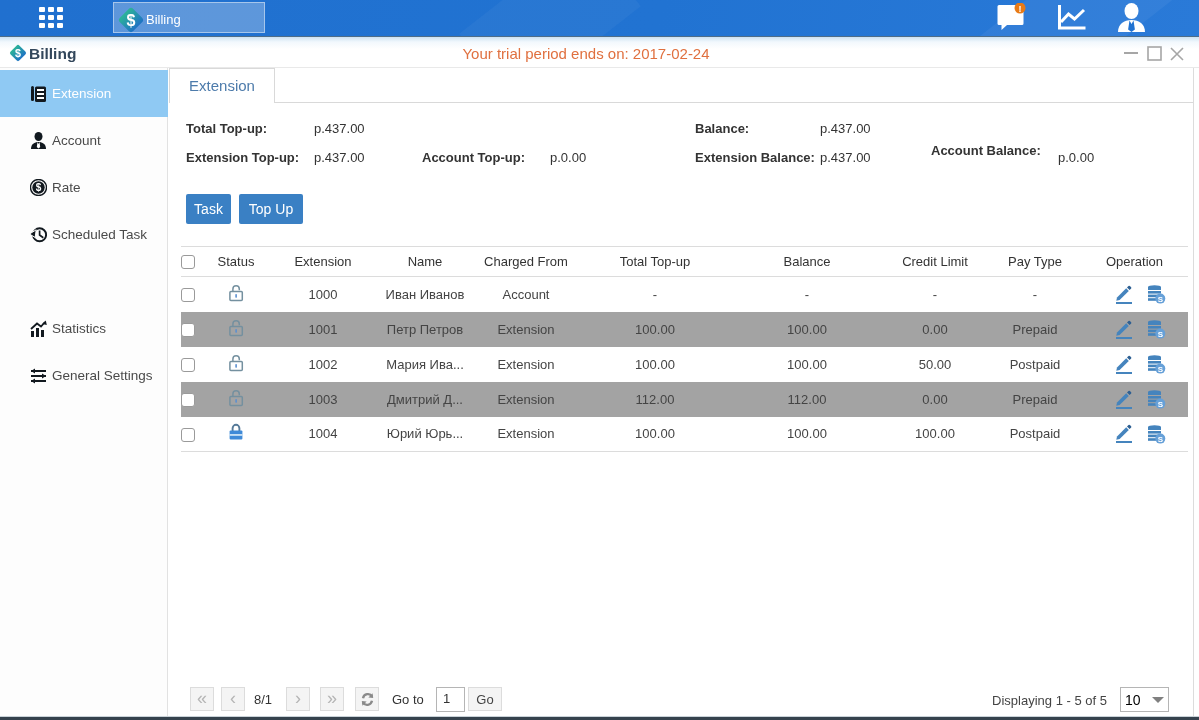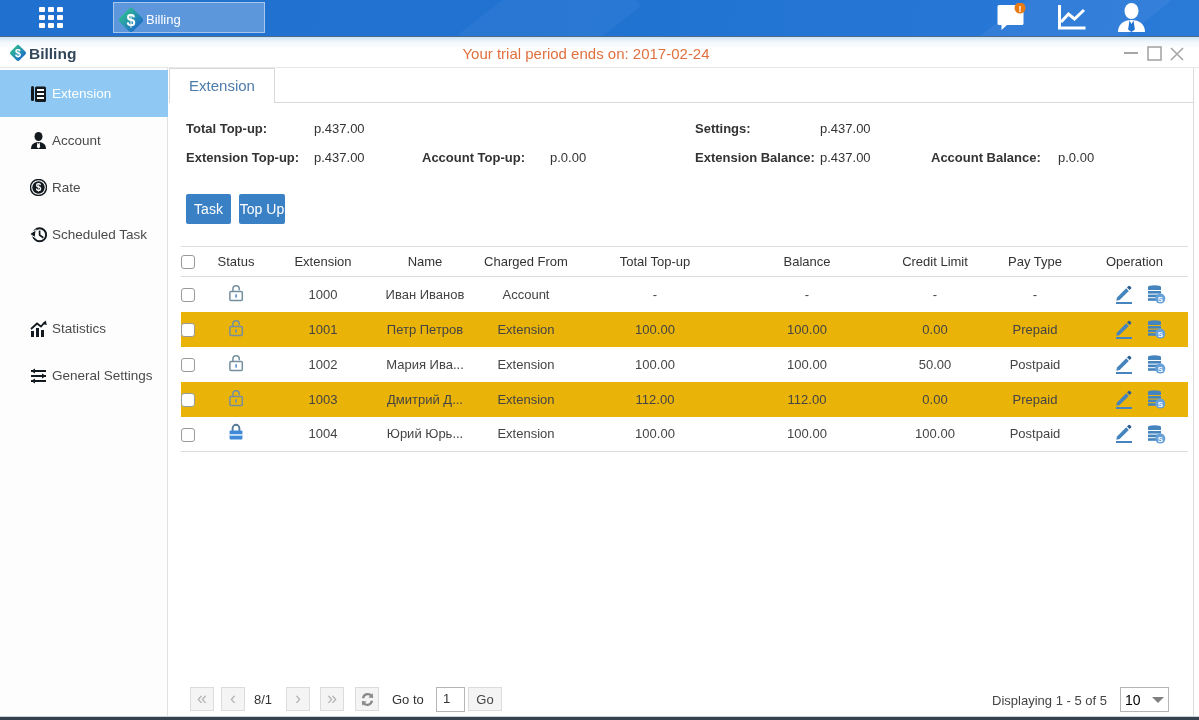--- a/index.html
+++ b/index.html
@@ -51,21 +51,21 @@
 
 .btn { position:absolute; top:126px; height:30px; background:#3a80c4; border-radius:2px; color:#fff;
   font-size:14px; text-align:center; line-height:30px; }
 
 
 #tbl { position:absolute; left:12px; top:178px; width:1007px; border-collapse:collapse; table-layout:fixed;
   font-size:13px; color:#444; }
 #tbl th { font-weight:normal; color:#333; height:30px; font-size:13px;
   border-top:1px solid #dcdcdc; border-bottom:1px solid #dcdcdc; }
 #tbl td { height:35px; text-align:center; }
-#tbl tr.odd td { background:#eab308; }
+#tbl tr.odd td { background:#a3a3a3; }
 #tbl tr.last td { border-bottom:1px solid #dcdcdc; }
 .cb { display:inline-block; width:14px; height:14px; border:1px solid #9a9a9a; border-radius:3px; background:#fff; vertical-align:middle; }
 
 
 .pgbtn { position:absolute; top:619px; width:24px; height:24px; background:#f4f4f4; border:1px solid #dcdcdc;
   text-align:center; color:#b5b5b5; font-size:18px; line-height:21px; }
 .pgtxt { position:absolute; top:624px; font-size:13px; color:#333; }
 #goto-input { position:absolute; top:619px; left:267px; width:29px; height:25px; border:1px solid #b5b5b5;
   font-size:13px; color:#333; padding-left:6px; line-height:22px; background:#fff; }
 
@@ -235,34 +235,34 @@
     <span class="label">General Settings</span>
   </div>
 </div>
 
 <div id="content">
   <div id="tabstrip"></div>
   <div id="tab1">Extension</div>
 
   <div class="slabel" style="left:17px; top:53px">Total Top-up:</div>
   <div class="sval" style="left:145px; top:53px">p.437.00</div>
-  <div class="slabel" style="left:526px; top:53px">Settings:</div>
+  <div class="slabel" style="left:526px; top:53px">Balance:</div>
   <div class="sval" style="left:651px; top:53px">p.437.00</div>
 
   <div class="slabel" style="left:17px; top:82px">Extension Top-up:</div>
   <div class="sval" style="left:145px; top:82px">p.437.00</div>
   <div class="slabel" style="left:253px; top:82px">Account Top-up:</div>
   <div class="sval" style="left:381px; top:82px">p.0.00</div>
   <div class="slabel" style="left:526px; top:82px">Extension Balance:</div>
   <div class="sval" style="left:651px; top:82px">p.437.00</div>
-  <div class="slabel" style="left:762px; top:82px">Account Balance:</div>
+  <div class="slabel" style="left:762px; top:75px">Account Balance:</div>
   <div class="sval" style="left:889px; top:82px">p.0.00</div>
 
   <div class="btn" style="left:17px; width:45px">Task</div>
-  <div class="btn" style="left:70px; width:46px">Top Up</div>
+  <div class="btn" style="left:70px; width:64px">Top Up</div>
 
   <table id="tbl">
     <colgroup>
       <col style="width:20px">
         <col style="width:70px">
         <col style="width:104px">
         <col style="width:100px">
       <col style="width:102px">
         <col style="width:156px">
         <col style="width:148px">

